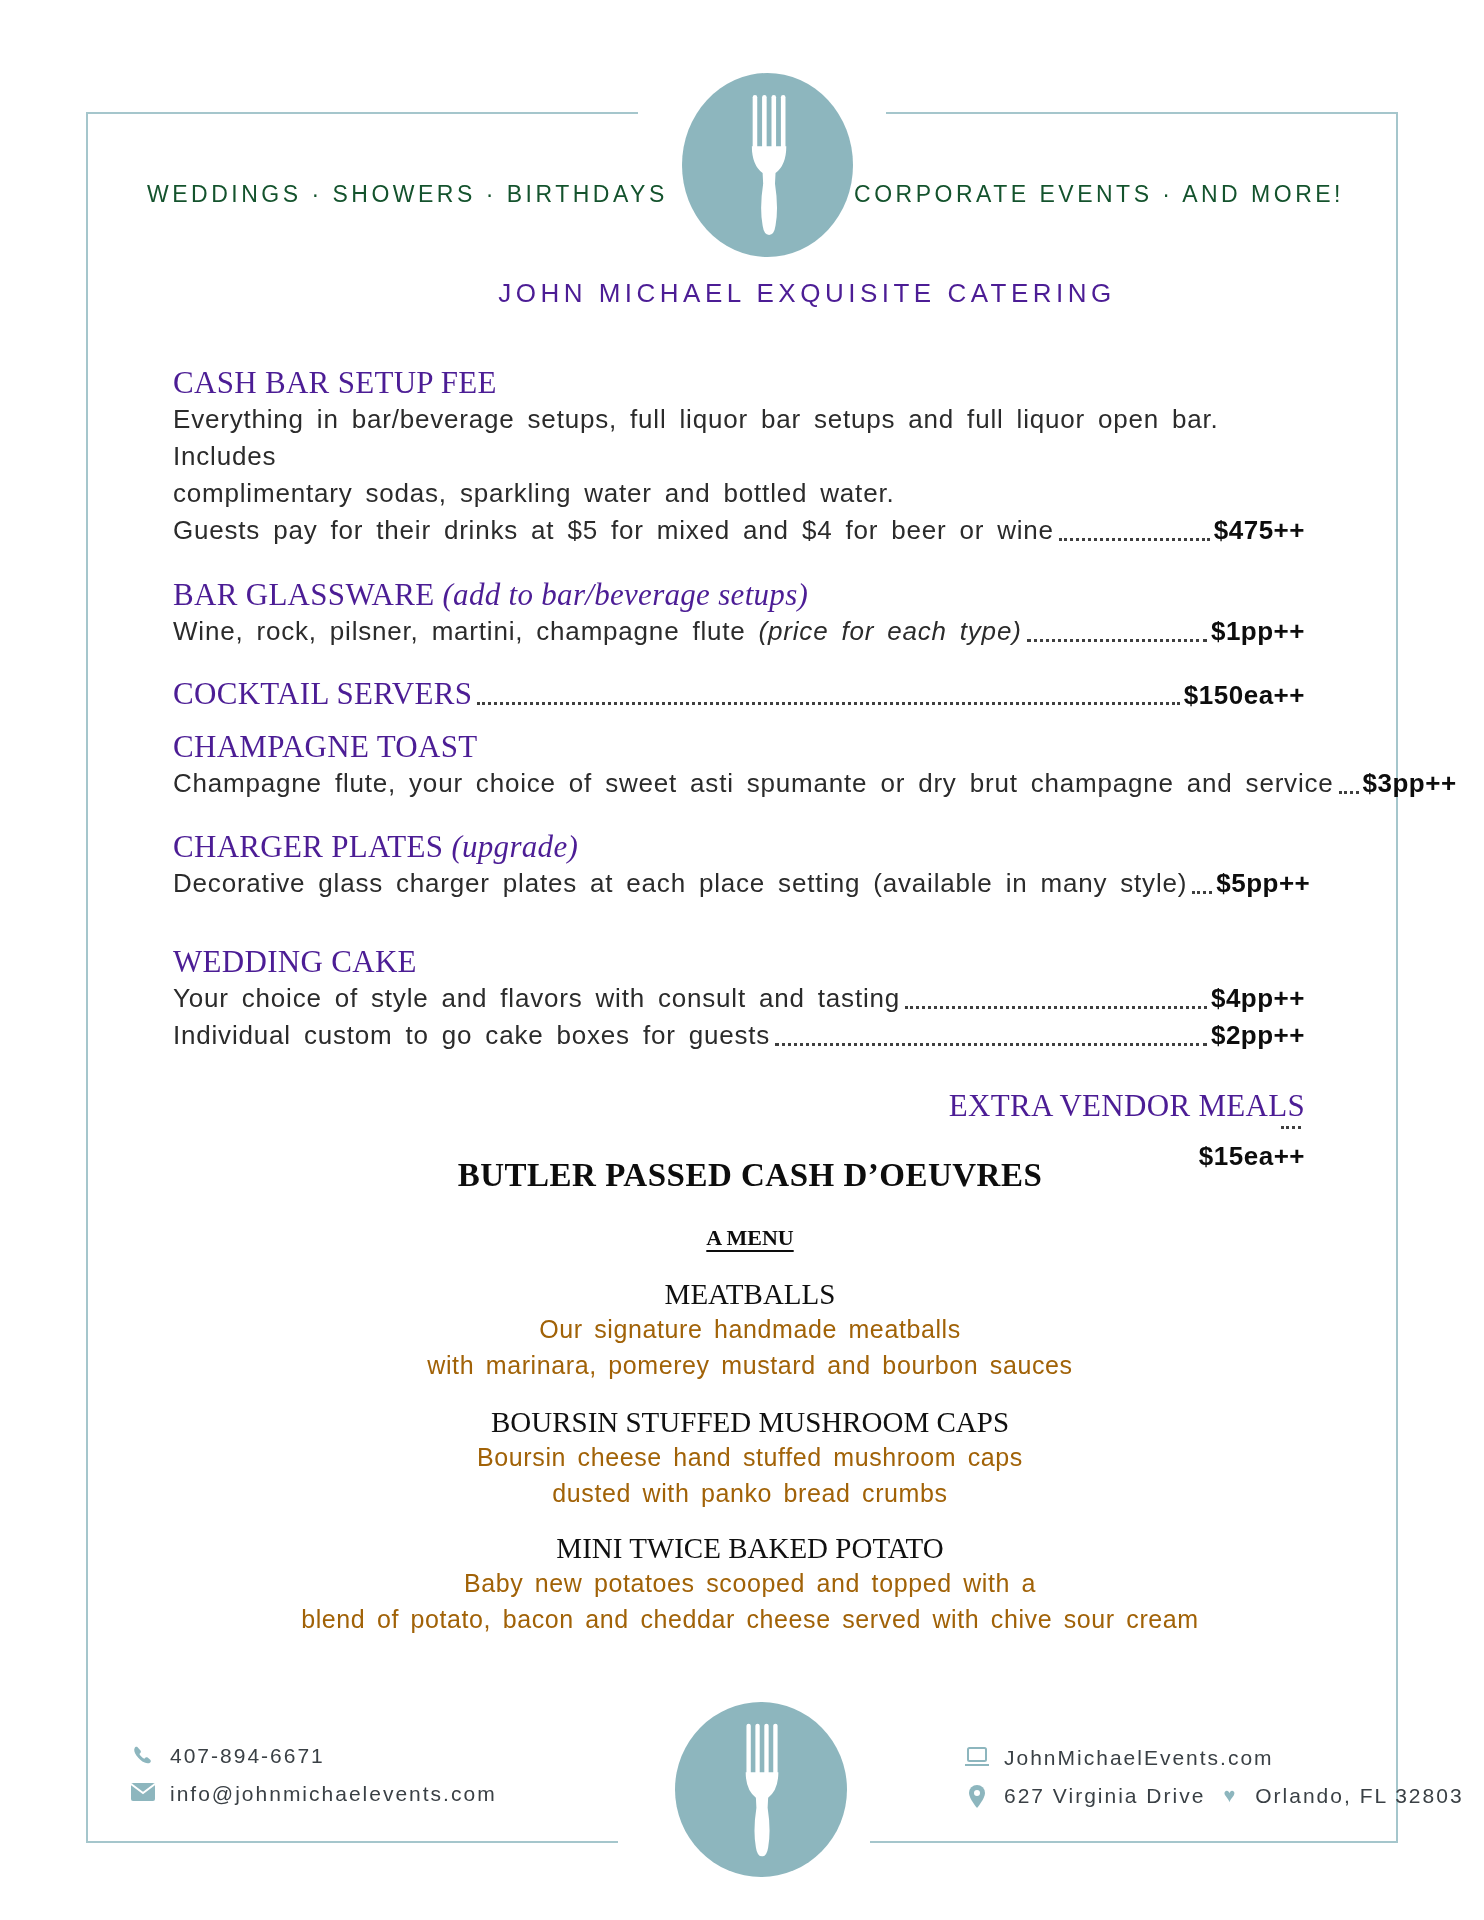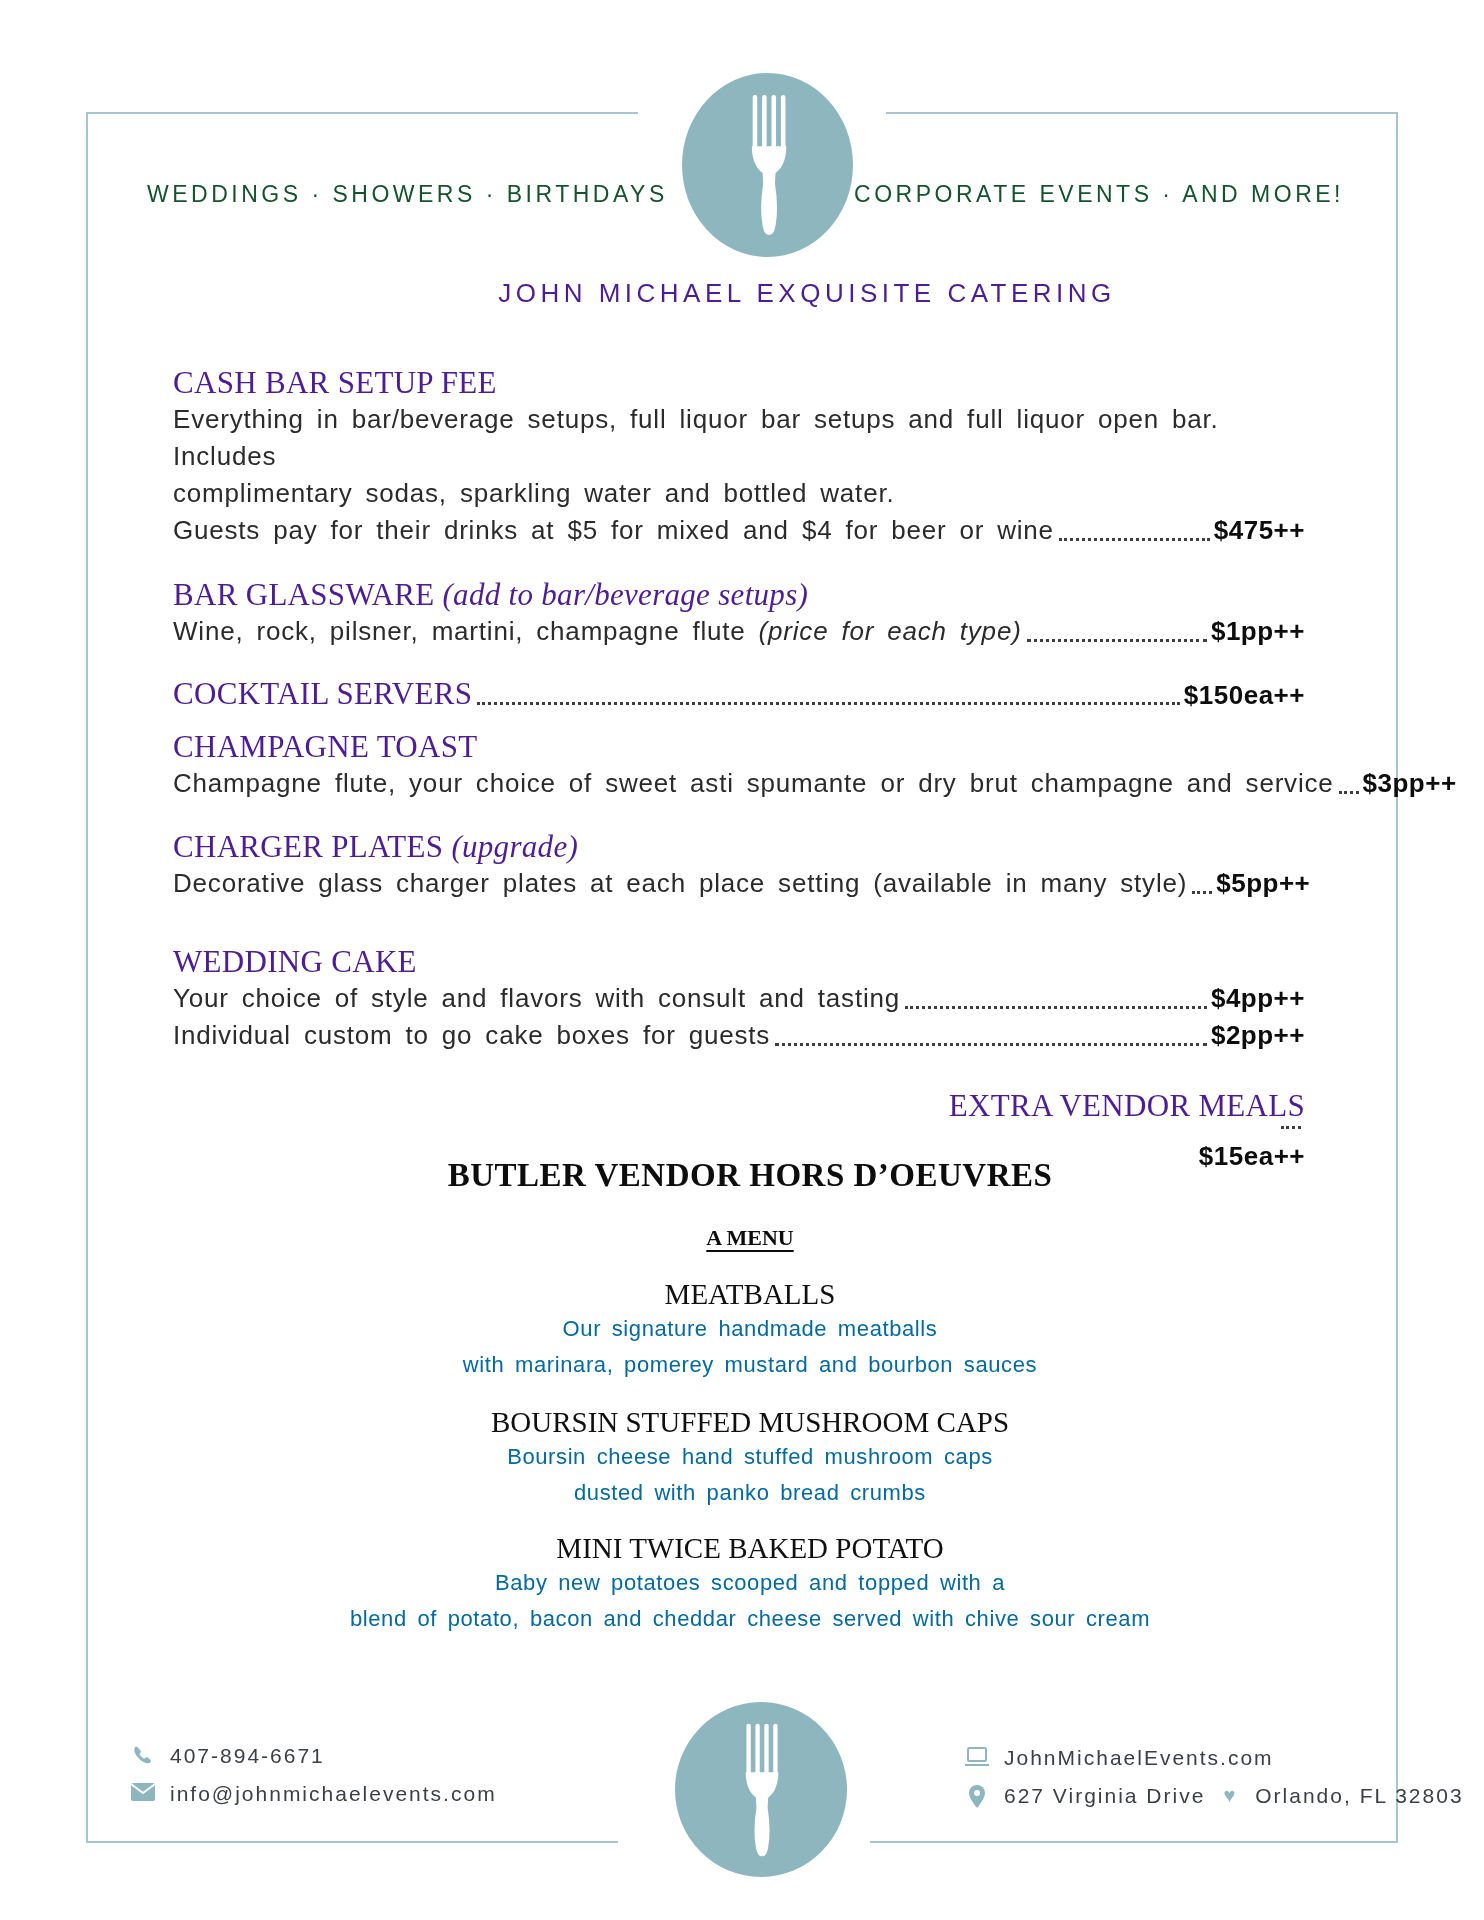--- a/index.html
+++ b/index.html
@@ -79,21 +79,21 @@
     font-size:22px;line-height:38px;color:#0d0d0d;
     text-decoration:underline;text-underline-offset:5px;text-decoration-thickness:2px;
   }
   .hd-item-name{
     font-family:"Liberation Serif", serif;
     font-size:29px;line-height:34px;color:#101010;
   }
   .hd-item-1{margin-top:20px;}
   .hd-item-2{margin-top:22px;}
   .hd-item-3{margin-top:20px;}
-  .hd-desc{font-size:22px;line-height:36px;color:#0369a1;letter-spacing:0.6px;word-spacing:4px;}
+  .hd-desc{font-size:25px;line-height:36px;color:#a16207;letter-spacing:0.6px;word-spacing:4px;}
   
   .footer-item{
     position:absolute;display:flex;align-items:flex-start;
     font-size:21px;letter-spacing:2px;color:#3a4045;white-space:nowrap;
   }
   .footer-item .ficon{display:flex;align-items:center;justify-content:center;width:30px;margin-right:12px;}
   .f-phone{left:128px;top:1744px;}
   .f-email{left:128px;top:1782px;}
   .f-web{left:962px;top:1746px;}
   .f-address{left:962px;top:1784px;}
@@ -192,21 +192,21 @@
 
   <div class="mt-s7 heading-dotline">
     <span class="sec-heading">EXTRA VENDOR MEALS</span>
     <span class="dots"></span>
     <span class="price">$15ea++</span>
   </div>
 
 </div>
 
 <div class="center-col">
-  <div class="hd-title">BUTLER VENDOR HORS D’OEUVRES</div>
+  <div class="hd-title">BUTLER PASSED CASH D’OEUVRES</div>
   <div class="hd-menu-label">A MENU</div>
 
   <div class="hd-item-1">
     <div class="hd-item-name">MEATBALLS</div>
     <div class="hd-desc">Our signature handmade meatballs</div>
     <div class="hd-desc">with marinara, pomerey mustard and bourbon sauces</div>
   </div>
 
   <div class="hd-item-2">
     <div class="hd-item-name">BOURSIN STUFFED MUSHROOM CAPS</div>

